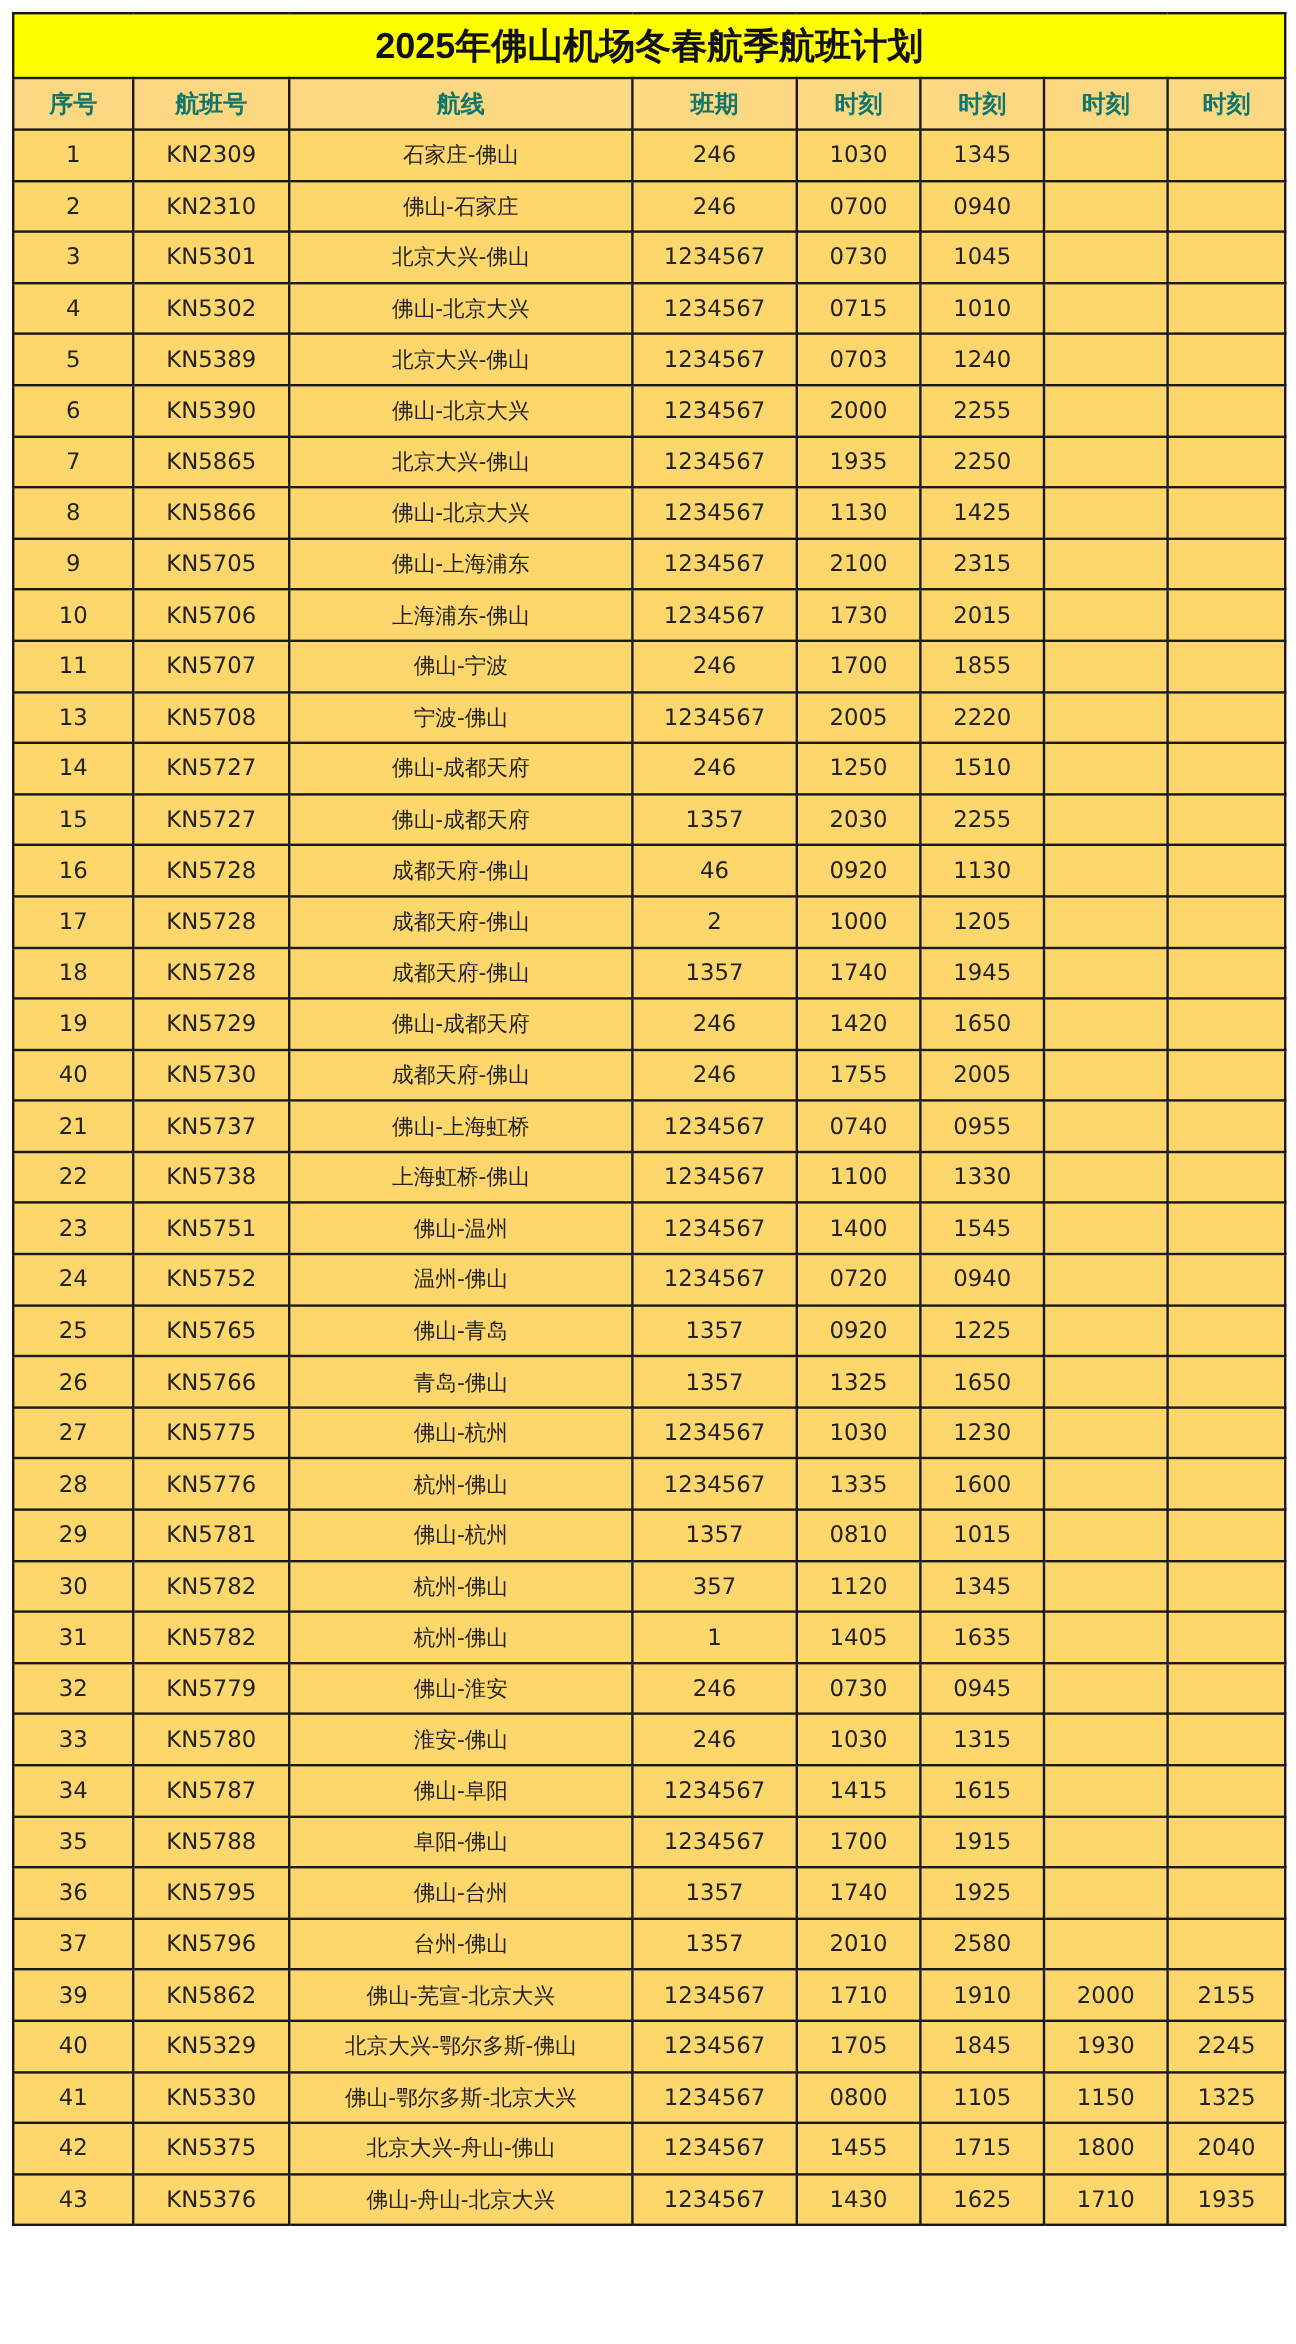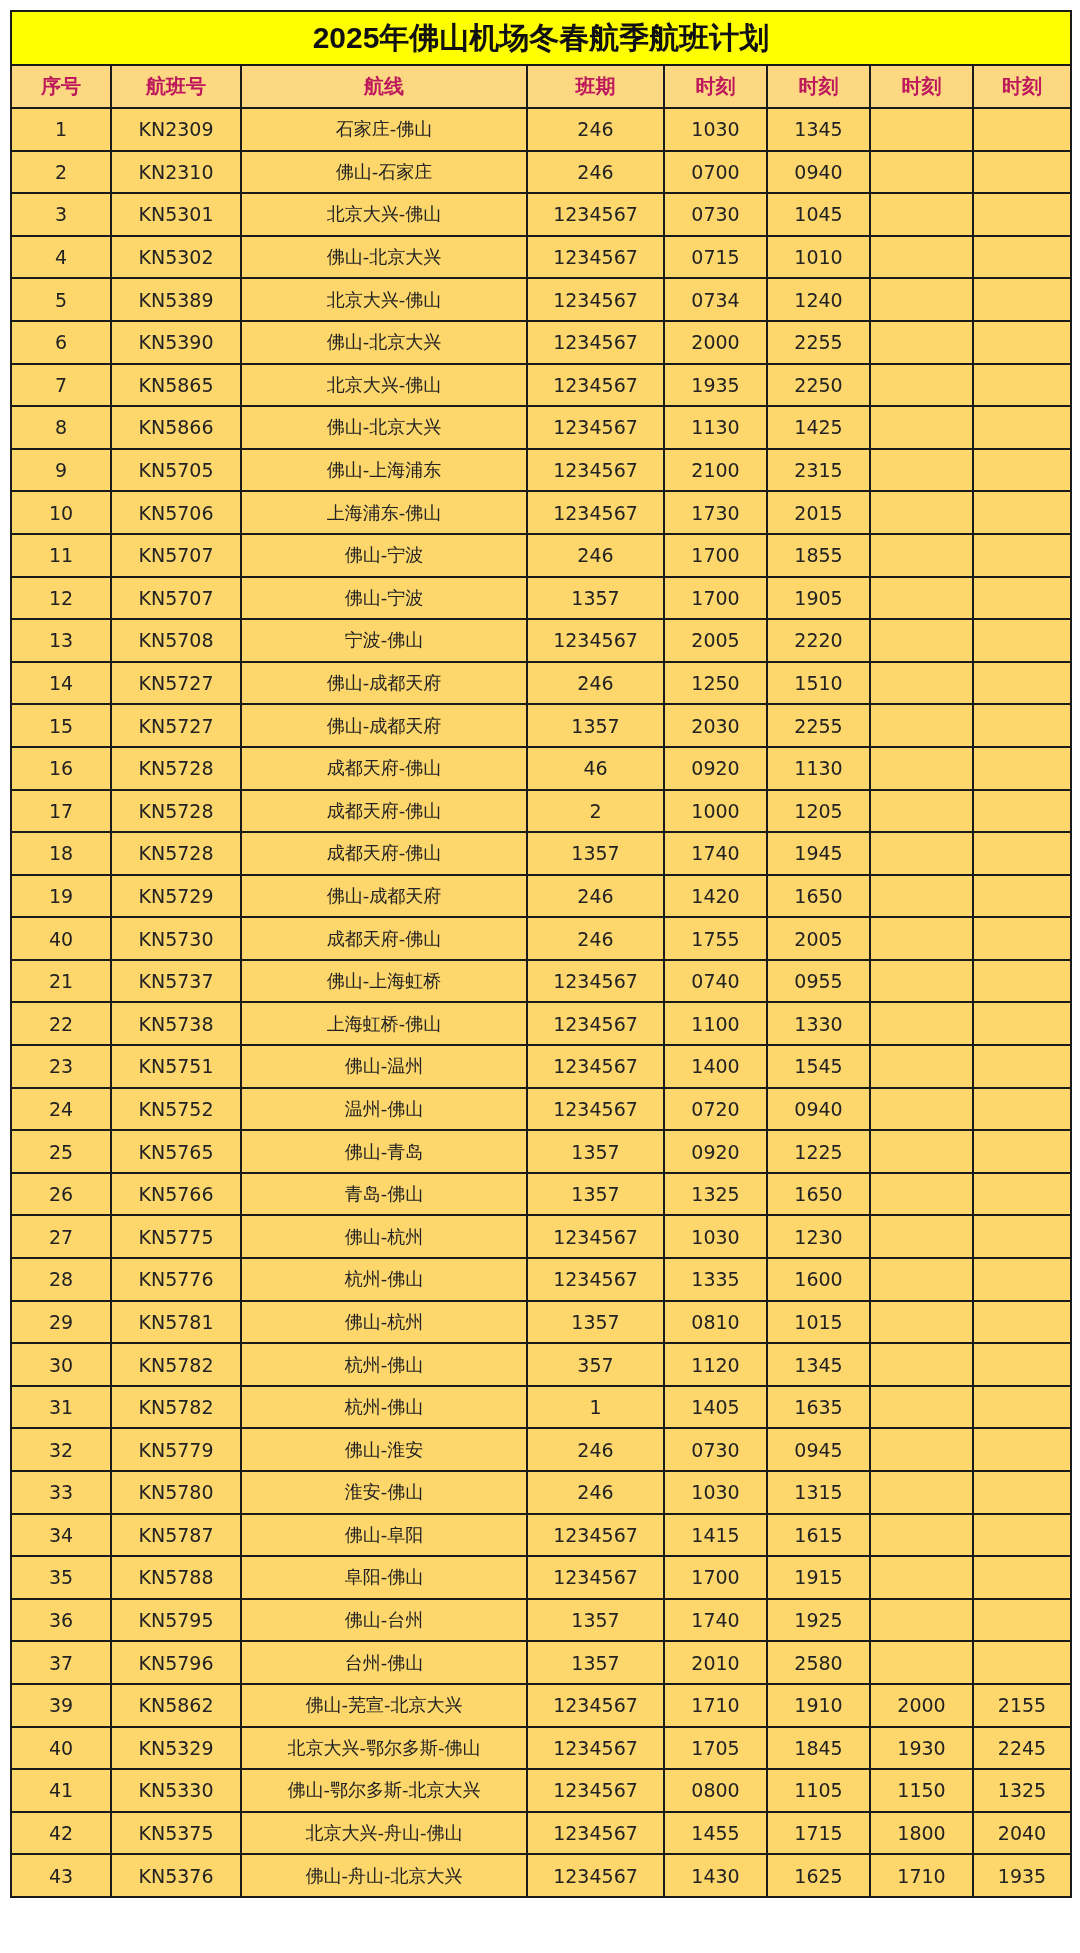--- a/index.html
+++ b/index.html
@@ -1,21 +1,21 @@
 <!DOCTYPE html>
 <html><head>
 <meta charset="utf-8">
 <style>
   html, body { margin:0; padding:0; background:#ffffff; }
   body { width:1080px; height:1953px; position:relative; font-family:"Liberation Sans","DejaVu Sans",sans-serif; }
   .sheet { position:absolute; left:10px; top:10px; width:1060px; }
   table { border-collapse:collapse; width:1060px; table-layout:fixed; }
   td, th { border:2px solid #1a1a1a; text-align:center; vertical-align:middle; padding:0; color:#222; }
   .title-cell { background:#ffff00; height:52px; font-size:30px; font-weight:bold; color:#111; letter-spacing:0px; }
-  .head-cell { background:#fdd882; height:41px; font-size:20px; font-weight:bold; color:#be185d; }
+  .head-cell { background:#fdd882; height:41px; font-size:20px; font-weight:bold; color:#0f766e; }
   .data-cell { background:#fdd76b; height:40.6px; font-size:19px; font-family:"DejaVu Sans","Liberation Sans",sans-serif; }
   .data-cell.route { font-size:18px; }
 </style>
 </head>
 <body>
 
 <div class="sheet">
   <table>
     <colgroup>
       <col style="width:100px">
@@ -81,21 +81,21 @@
           <td class="data-cell">0715</td>
           <td class="data-cell">1010</td>
           <td class="data-cell"></td>
           <td class="data-cell"></td>
         </tr>
         <tr>
           <td class="data-cell">5</td>
           <td class="data-cell">KN5389</td>
           <td class="data-cell route">北京大兴-佛山</td>
           <td class="data-cell">1234567</td>
-          <td class="data-cell">0734</td>
+          <td class="data-cell">0703</td>
           <td class="data-cell">1240</td>
           <td class="data-cell"></td>
           <td class="data-cell"></td>
         </tr>
         <tr>
           <td class="data-cell">6</td>
           <td class="data-cell">KN5390</td>
           <td class="data-cell route">佛山-北京大兴</td>
           <td class="data-cell">1234567</td>
           <td class="data-cell">2000</td>
@@ -143,30 +143,20 @@
           <td class="data-cell"></td>
           <td class="data-cell"></td>
         </tr>
         <tr>
           <td class="data-cell">11</td>
           <td class="data-cell">KN5707</td>
           <td class="data-cell route">佛山-宁波</td>
           <td class="data-cell">246</td>
           <td class="data-cell">1700</td>
           <td class="data-cell">1855</td>
-          <td class="data-cell"></td>
-          <td class="data-cell"></td>
-        </tr>
-        <tr>
-          <td class="data-cell">12</td>
-          <td class="data-cell">KN5707</td>
-          <td class="data-cell route">佛山-宁波</td>
-          <td class="data-cell">1357</td>
-          <td class="data-cell">1700</td>
-          <td class="data-cell">1905</td>
           <td class="data-cell"></td>
           <td class="data-cell"></td>
         </tr>
         <tr>
           <td class="data-cell">13</td>
           <td class="data-cell">KN5708</td>
           <td class="data-cell route">宁波-佛山</td>
           <td class="data-cell">1234567</td>
           <td class="data-cell">2005</td>
           <td class="data-cell">2220</td>

